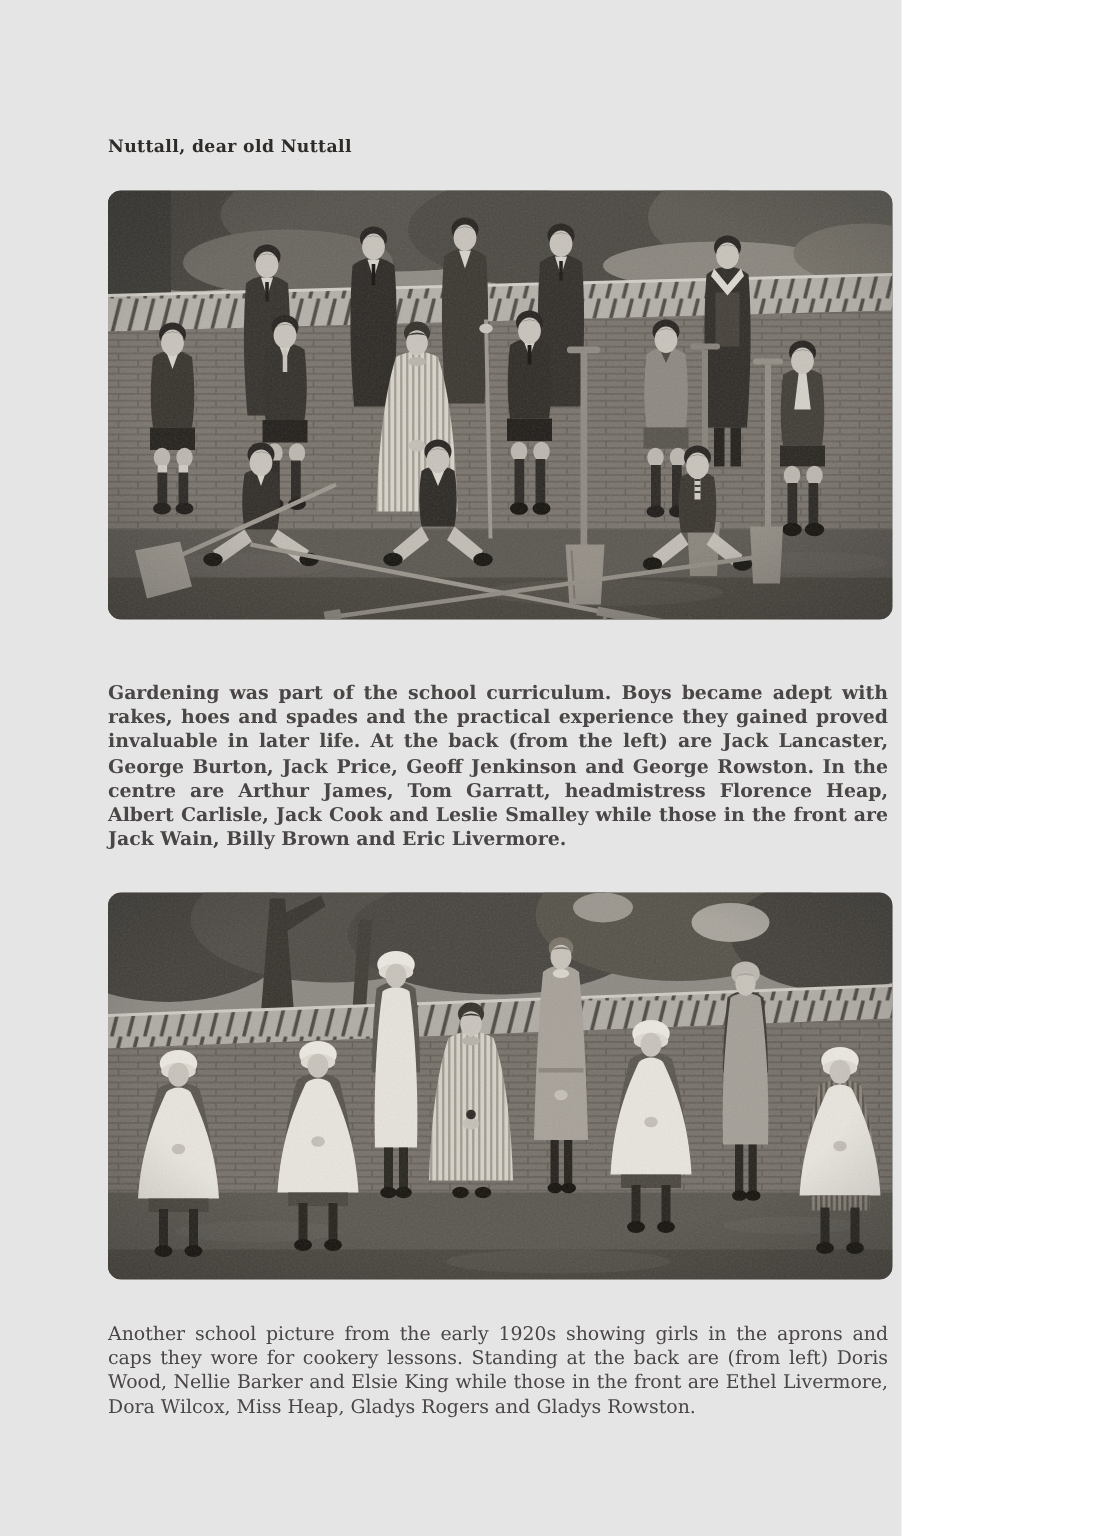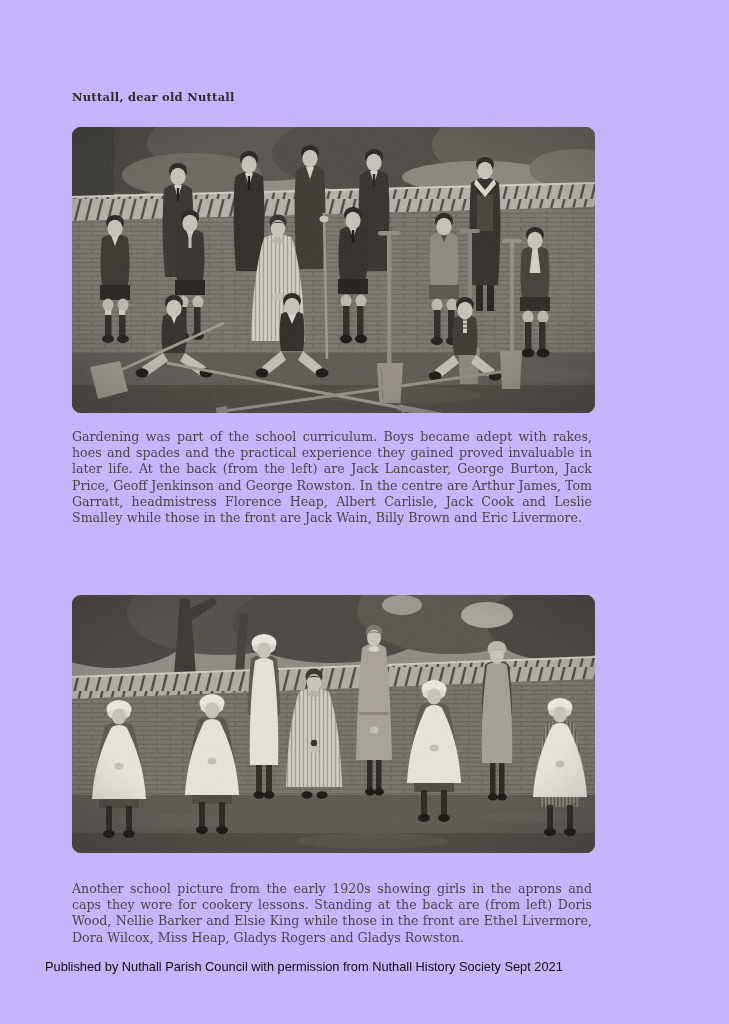--- a/index.html
+++ b/index.html
@@ -1,35 +1,35 @@
 <!DOCTYPE html>
 <html><head>
 <meta charset="utf-8">
 <style>
   html,body { margin:0; padding:0; background:#ffffff; }
   .page {
-    position:relative; width:729px; height:1024px; background:#c4b5fd;
+    position:relative; width:601px; height:1024px; background:#e5e5e5;
     font-family:"DejaVu Serif", serif; overflow:hidden;
   }
   .header-title {
     position:absolute; left:72px; top:82px;
     font-size:11.5px; font-weight:bold; letter-spacing:.25px; color:#2e2b28;
   }
   .photo {
     position:absolute; left:72px; width:523px; margin:0;
     border-radius:9px; overflow:hidden; background:#77726c;
   }
   .photo1 { top:127px; height:286px; }
   .photo2 { top:595px; height:258px; }
   .photo svg { display:block; width:100%; height:100%; }
   .caption {
     position:absolute; left:72px; width:520px; margin:0;
     text-align:justify; font-size:12.6px; line-height:16.2px; color:#4a4645;
   }
-  .caption1 { top:429px; }
+  .caption1 { top:454px;font-weight:bold; }
   .caption2 { top:881px; }
   .footer {
     position:absolute; left:45px; top:959px;
     font-family:"Liberation Sans", sans-serif; font-size:12.8px; color:#0e0e0e;
   }
 </style>
 </head>
 <body>
 
 <main class="page">
@@ -436,15 +436,14 @@
           </g>
       </g>
 
       <rect width="523" height="258" fill="url(#bVig)"></rect>
       <rect width="523" height="258" filter="url(#bGrain)" opacity="0.13"></rect>
     </svg>
   </figure>
 
   <p class="caption caption2">Another school picture from the early 1920s showing girls in the aprons and caps they wore for cookery lessons. Standing at the back are (from left) Doris Wood, Nellie Barker and Elsie King while those in the front are Ethel Livermore, Dora Wilcox, Miss Heap, Gladys Rogers and Gladys Rowston.</p>
 
-  <div class="footer">Published by Nuthall Parish Council with permission from Nuthall History Society Sept 2021</div>
 
 </main>
 
 </body></html>

